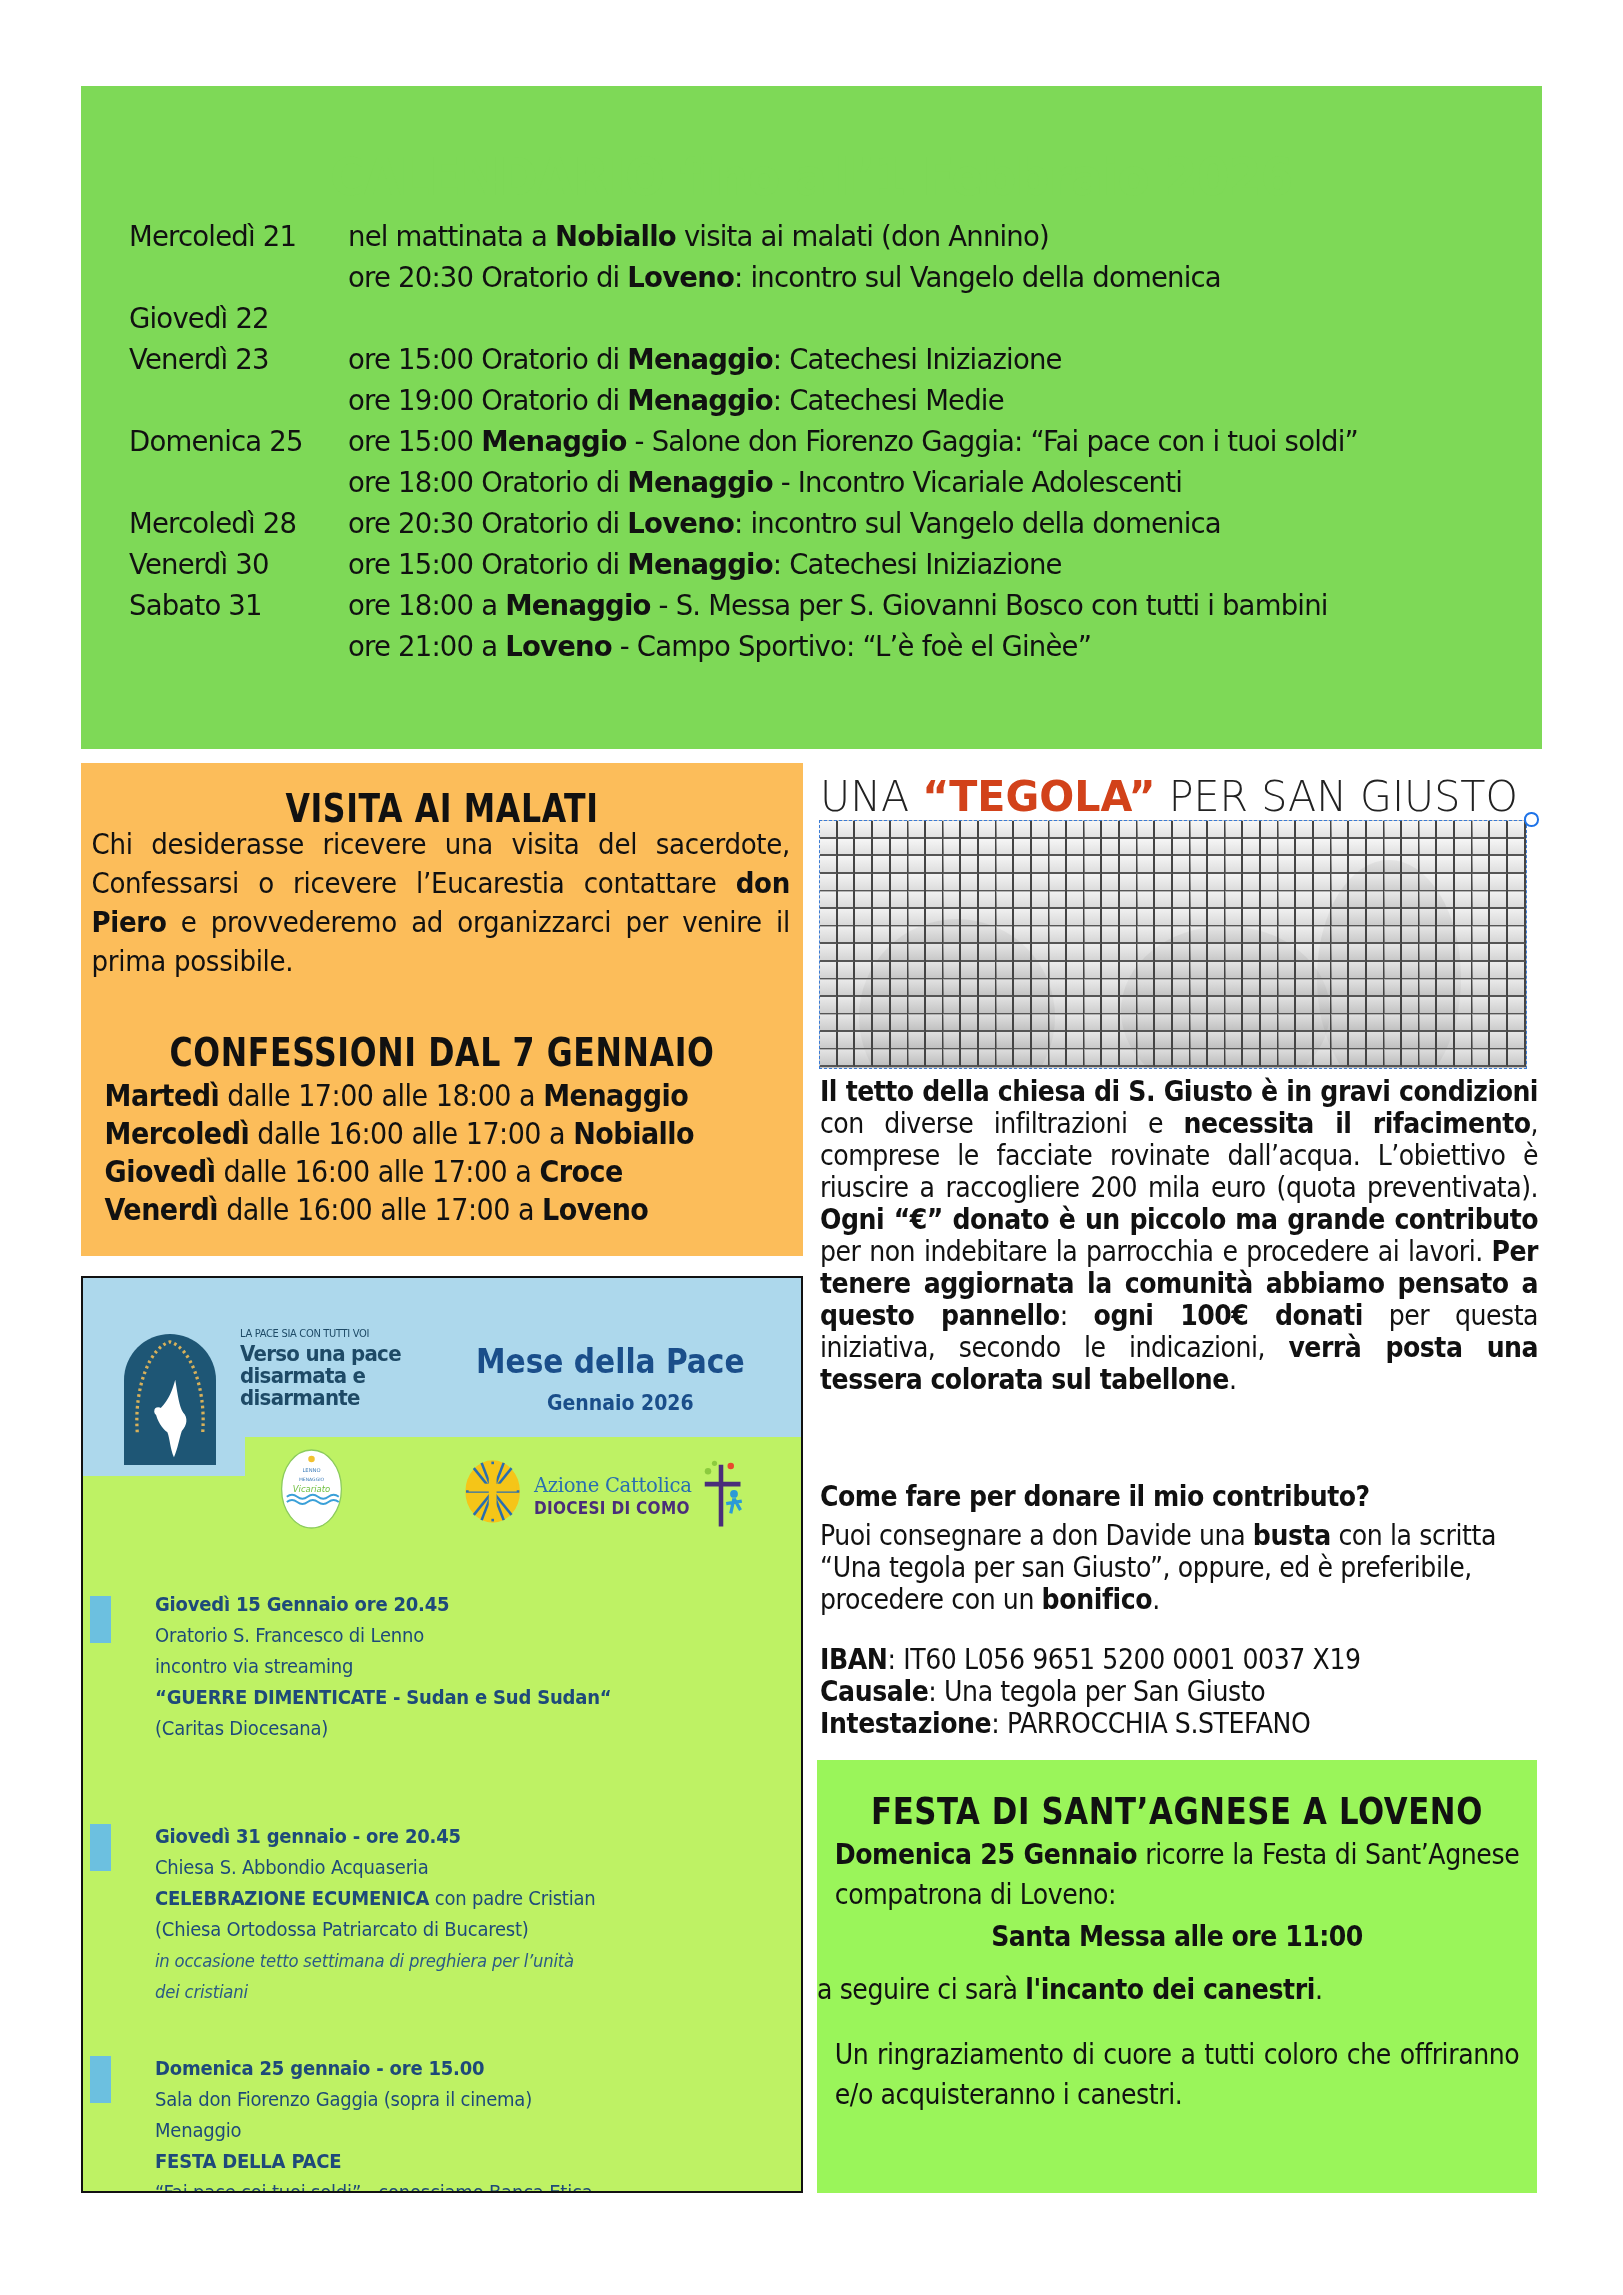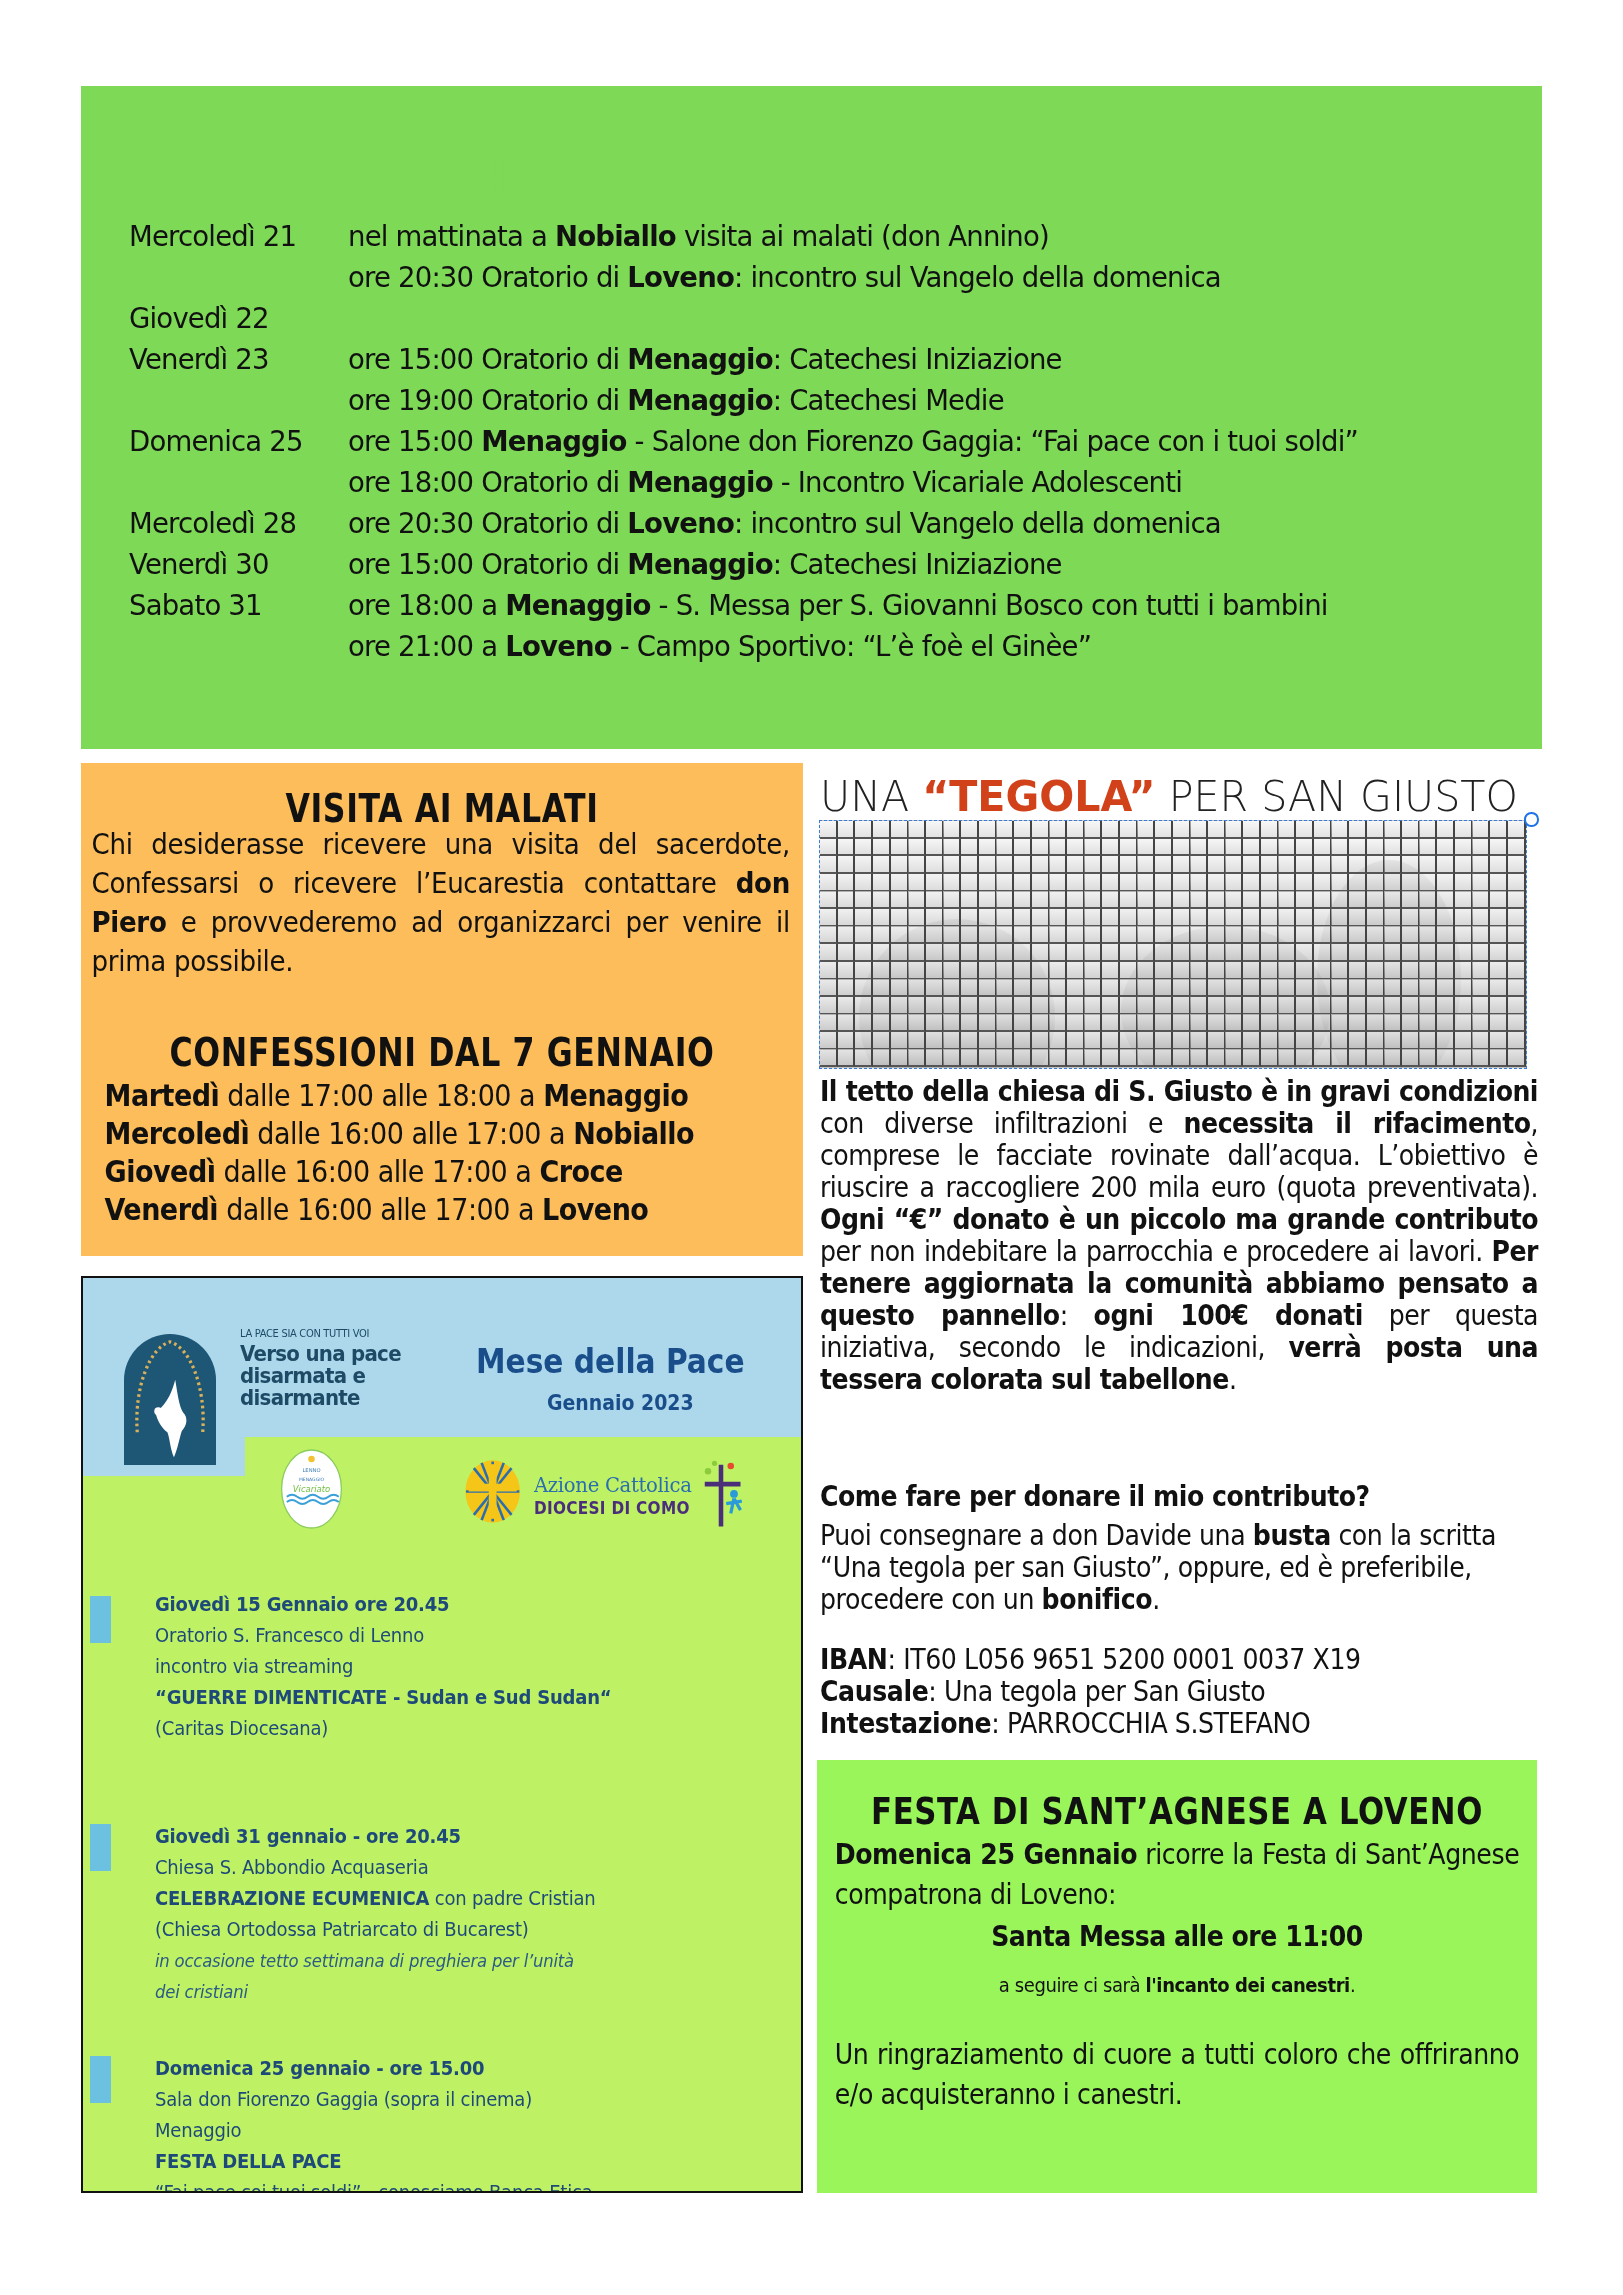--- a/index.html
+++ b/index.html
@@ -75,21 +75,21 @@
   .tegola-how-q { position:absolute; left:820px; top:1480px; font-size:28px; font-weight:700; letter-spacing:-0.5px; }
   .tegola-how { position:absolute; left:820px; top:1520px; width:718px; font-size:28px; line-height:32px; letter-spacing:-0.4px; }
   .tegola-bank { position:absolute; left:820px; top:1644px; font-size:28px; line-height:32px; letter-spacing:-0.4px; }
 
   
   .green-box { position:absolute; left:817px; top:1760px; width:720px; height:433px; background:#9AF55A; }
   .festa-title { position:absolute; left:0; right:0; top:29px; text-align:center; font-size:38px; transform:scaleX(0.9); }
   .festa-p1 { position:absolute; left:17.7px; right:17.7px; top:75px; font-size:28px; line-height:40px;
               text-align:justify; text-align-last:left; letter-spacing:-0.4px; }
   .festa-messa { position:absolute; left:0; right:0; top:160px; text-align:center; font-size:28px; font-weight:700; letter-spacing:-0.5px; }
-  .festa-incanto { position:absolute; left:0; right:0; top:213px; text-align:center; font-size:20px; letter-spacing:-0.4px; }
+  .festa-incanto { position:absolute; left:0; right:0; top:213px; text-align:left; font-size:28px; letter-spacing:-0.4px; }
   .festa-thanks { position:absolute; left:17.7px; right:17.7px; top:275px; font-size:28px; line-height:40px;
                   text-align:justify; text-align-last:left; letter-spacing:-0.4px; }
 </style>
 </head>
 <body>
 
 <section class="cal-frame">
   <svg class="brush" viewBox="0 0 2234 1014" preserveAspectRatio="none">
     <path fill="#7ED957" d="M0,0 H2234 V1014 H0 Z M36,32 C300,40 500,18 700,38 C900,55 1100,40 1300,50 C1500,45 1700,20 1900,30 C2050,38 2150,28 2186,34 L2190,118 C2195,400 2184,700 2192,960 C2000,950 1800,925 1600,940 C1400,955 1200,930 1000,945 C800,958 600,935 400,950 C250,958 120,940 36,948 C40,700 30,400 36,150 Z"></path>
   </svg>
@@ -161,21 +161,21 @@
       <circle cx="52" cy="118" r="6" fill="#ffffff"></circle>
     </svg>
   </div>
   <div class="pace-small">LA PACE SIA CON TUTTI VOI</div>
   <div class="pace-slogan">
     <div>Verso una pace</div>
     <div>disarmata e</div>
     <div>disarmante</div>
   </div>
   <div class="pace-head">Mese della Pace</div>
-  <div class="pace-sub">Gennaio 2023</div>
+  <div class="pace-sub">Gennaio 2026</div>
 
   <svg class="vic-logo" viewBox="0 0 100 128">
     <ellipse cx="50" cy="64" rx="46" ry="60" fill="#ffffff" stroke="#8CCB5E" stroke-width="2"></ellipse>
     <circle cx="50" cy="18" r="5" fill="#F2C230"></circle>
     <text x="50" y="38" font-size="8" text-anchor="middle" fill="#3A7BB8" font-family="DejaVu Sans, sans-serif">LENNO</text>
     <text x="50" y="52" font-size="7" text-anchor="middle" fill="#3A7BB8" font-family="DejaVu Sans, sans-serif">MENAGGIO</text>
     <text x="50" y="68" font-size="13" text-anchor="middle" fill="#6FBF3F" font-style="italic" font-family="DejaVu Sans, sans-serif">Vicariato</text>
     <path d="M12,76 q8,-6 16,0 t16,0 t16,0 t16,0 t16,0" fill="none" stroke="#3AA0D8" stroke-width="3"></path>
     <path d="M12,84 q8,-6 16,0 t16,0 t16,0 t16,0 t16,0" fill="none" stroke="#3AA0D8" stroke-width="3"></path>
   </svg>

